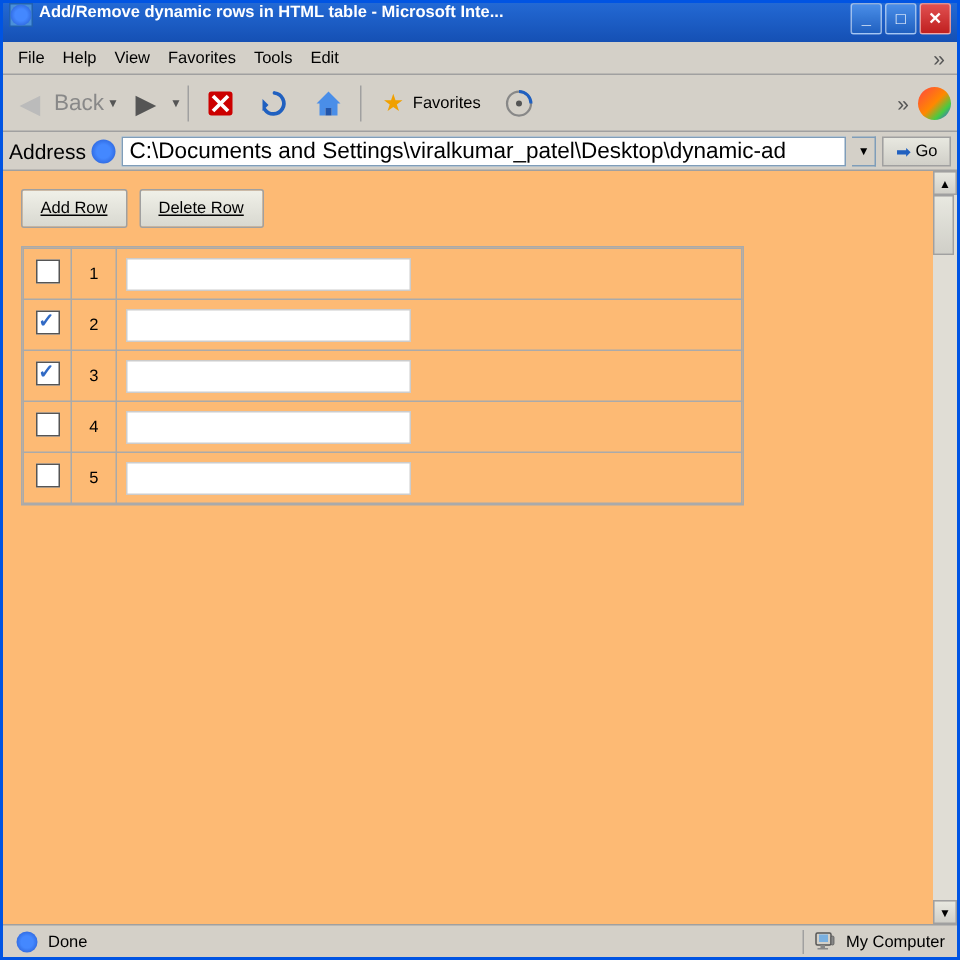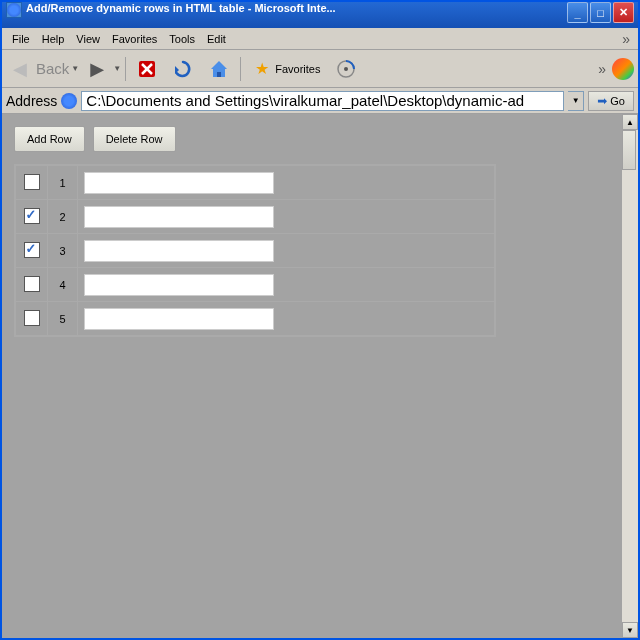--- a/index.html
+++ b/index.html
@@ -198,21 +198,22 @@
     .content-area {
       flex: 1;
       background: #ffffff;
       display: flex;
       overflow: hidden;
     }
     .page-content {
       flex: 1;
       padding: 12px;
       overflow-y: auto;
-      background: #a3a3a3;
+      background: #fdba74;
+      text-decoration: underline;
     }
 
     
     .scrollbar {
       width: 16px;
       background: #d4d0c8;
       display: flex;
       flex-direction: column;
       flex-shrink: 0;
     }
@@ -533,13 +534,34 @@
 
     <div class="scrollbar">
       <div class="scroll-btn">▲</div>
       <div class="scroll-track">
         <div class="scroll-thumb"></div>
       </div>
       <div class="scroll-btn">▼</div>
     </div>
   </div>
 
+  <div class="status-bar">
+    <div class="status-left">
+      <div class="status-icon">
+        <div class="ie-globe" style="width:14px;height:14px;"></div>
+      </div>
+      <span>Done</span>
+    </div>
+    <div class="status-right">
+      <div class="status-sep"></div>
+      <div class="status-icon">
+        <svg width="14" height="14" viewBox="0 0 14 14">
+          <rect x="1" y="1" width="10" height="8" rx="1" fill="none" stroke="#555" stroke-width="1"></rect>
+          <rect x="3" y="2" width="6" height="5" fill="#7ab0e0"></rect>
+          <rect x="4" y="9" width="3" height="2" fill="#888"></rect>
+          <rect x="2" y="11" width="7" height="1" fill="#888"></rect>
+          <rect x="11" y="3" width="2" height="6" rx="1" fill="#888" stroke="#555" stroke-width="0.5"></rect>
+        </svg>
+      </div>
+      <span>My Computer</span>
+    </div>
+  </div>
 </div>
 
 </body></html>

